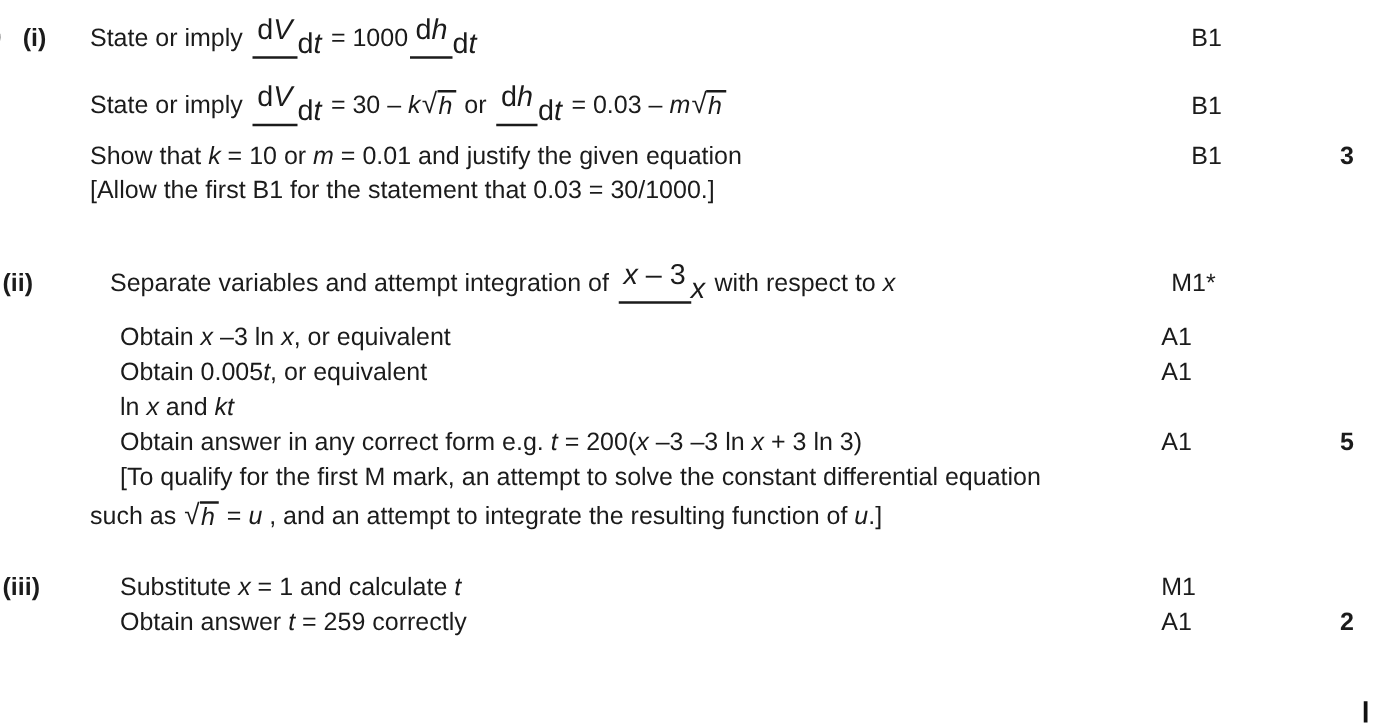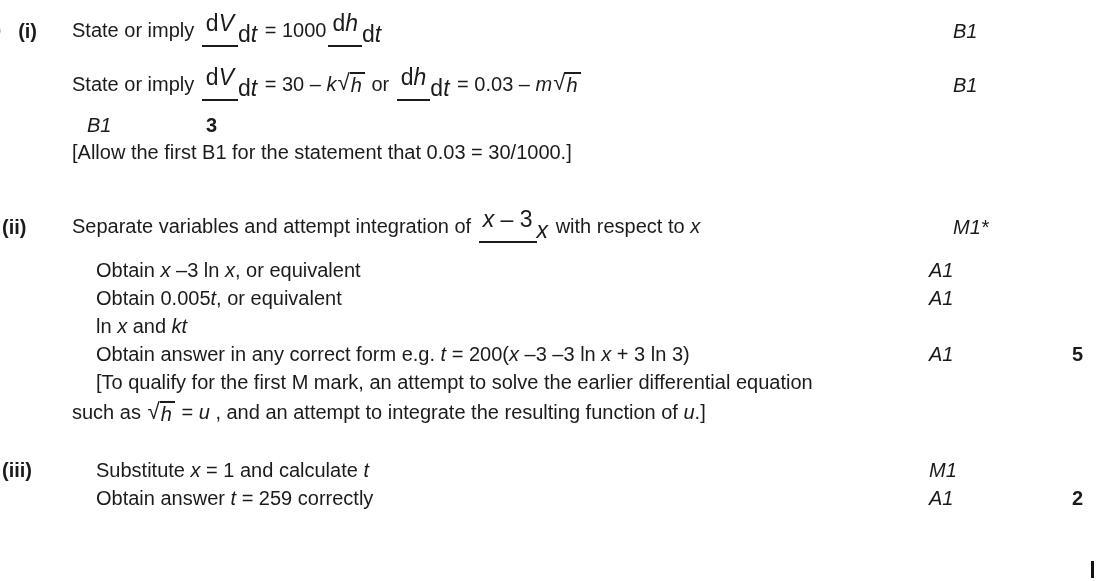--- a/index.html
+++ b/index.html
@@ -17,42 +17,41 @@
   .sheet { position: absolute; top: 0; left: 0; width: 100%; }
   .row {
     display: flex;
     align-items: center;
     white-space: nowrap;
   }
   .r28 { height: 28px; gap: 24px; }
   .r27 { height: 27px; }
   .r34 { height: 34px; }
   .r54 { height: 54px; }
-  .r58 { height: 58px; }
+  .r58 { height: 58px; gap: 16px; }
   .gap4  { height: 4px; }
   .gap32 { height: 32px; }
   .gap26 { height: 26px; }
   .cell-label {
     flex: 0 0 72px;
     box-sizing: border-box;
     padding-left: 2px;
     font-weight: bold;
     overflow: visible;
   }
   .q-prefix {
     display: inline-block;
     margin-left: -12px;
     margin-right: 17px;
   }
   .cell-content { flex: 1 1 auto; overflow: visible; }
   .cell-mark {
     flex: 0 0 118px;
     box-sizing: border-box;
     padding-left: 15px;
-    font-style: italic;
   }
   .cell-total {
     flex: 0 0 44px;
     box-sizing: border-box;
     padding-left: 16px;
     font-weight: bold;
   }
   
   .it { font-style: italic; }
   .frac {
@@ -112,20 +111,21 @@
             <span class="den"><span>d</span><span class="it">t</span></span>
           </span><span> = 0.03 – </span><span class="it">m</span><span class="sqrt">
             <span class="radical">√</span>
             <span class="radicand"><span class="it">h</span></span>
           </span></div>
       <div class="cell-mark">B1</div>
       <div class="cell-total"></div>
     </div>
     <div class="row r27">
       <div class="cell-label"></div>
+      <div class="cell-content"><span>Show that </span><span class="it">k</span><span> = 10 or </span><span class="it">m</span><span>  = 0.01 and justify the given equation</span></div>
       <div class="cell-mark">B1</div>
       <div class="cell-total">3</div>
     </div>
     <div class="row r27">
       <div class="cell-label"></div>
       <div class="cell-content"><span>[Allow the first B1 for the statement that 0.03 = 30/1000.]</span></div>
       <div class="cell-mark"></div>
       <div class="cell-total"></div>
     </div>
 
@@ -158,21 +158,21 @@
       <div class="cell-total"></div>
     </div>
     <div class="row r28">
       <div class="cell-label"></div>
       <div class="cell-content"><span>Obtain answer in any correct form e.g. </span><span class="it">t</span><span> = 200(</span><span class="it">x</span><span> –3 –3 ln </span><span class="it">x</span><span> + 3 ln 3)</span></div>
       <div class="cell-mark">A1</div>
       <div class="cell-total">5</div>
     </div>
     <div class="row r28">
       <div class="cell-label"></div>
-      <div class="cell-content"><span>[To qualify for the first M mark, an attempt to solve the earlier differential equation</span></div>
+      <div class="cell-content"><span>[To qualify for the first M mark, an attempt to solve the constant differential equation</span></div>
       <div class="cell-mark"></div>
       <div class="cell-total"></div>
     </div>
     <div class="row r34">
       <div class="cell-label"></div>
       <div class="cell-content"><span>such as </span><span class="sqrt">
             <span class="radical">√</span>
             <span class="radicand"><span class="it">h</span></span>
           </span><span> = </span><span class="it">u</span><span> , and an attempt to integrate the resulting function of </span><span class="it">u</span><span>.]</span></div>
       <div class="cell-mark"></div>

